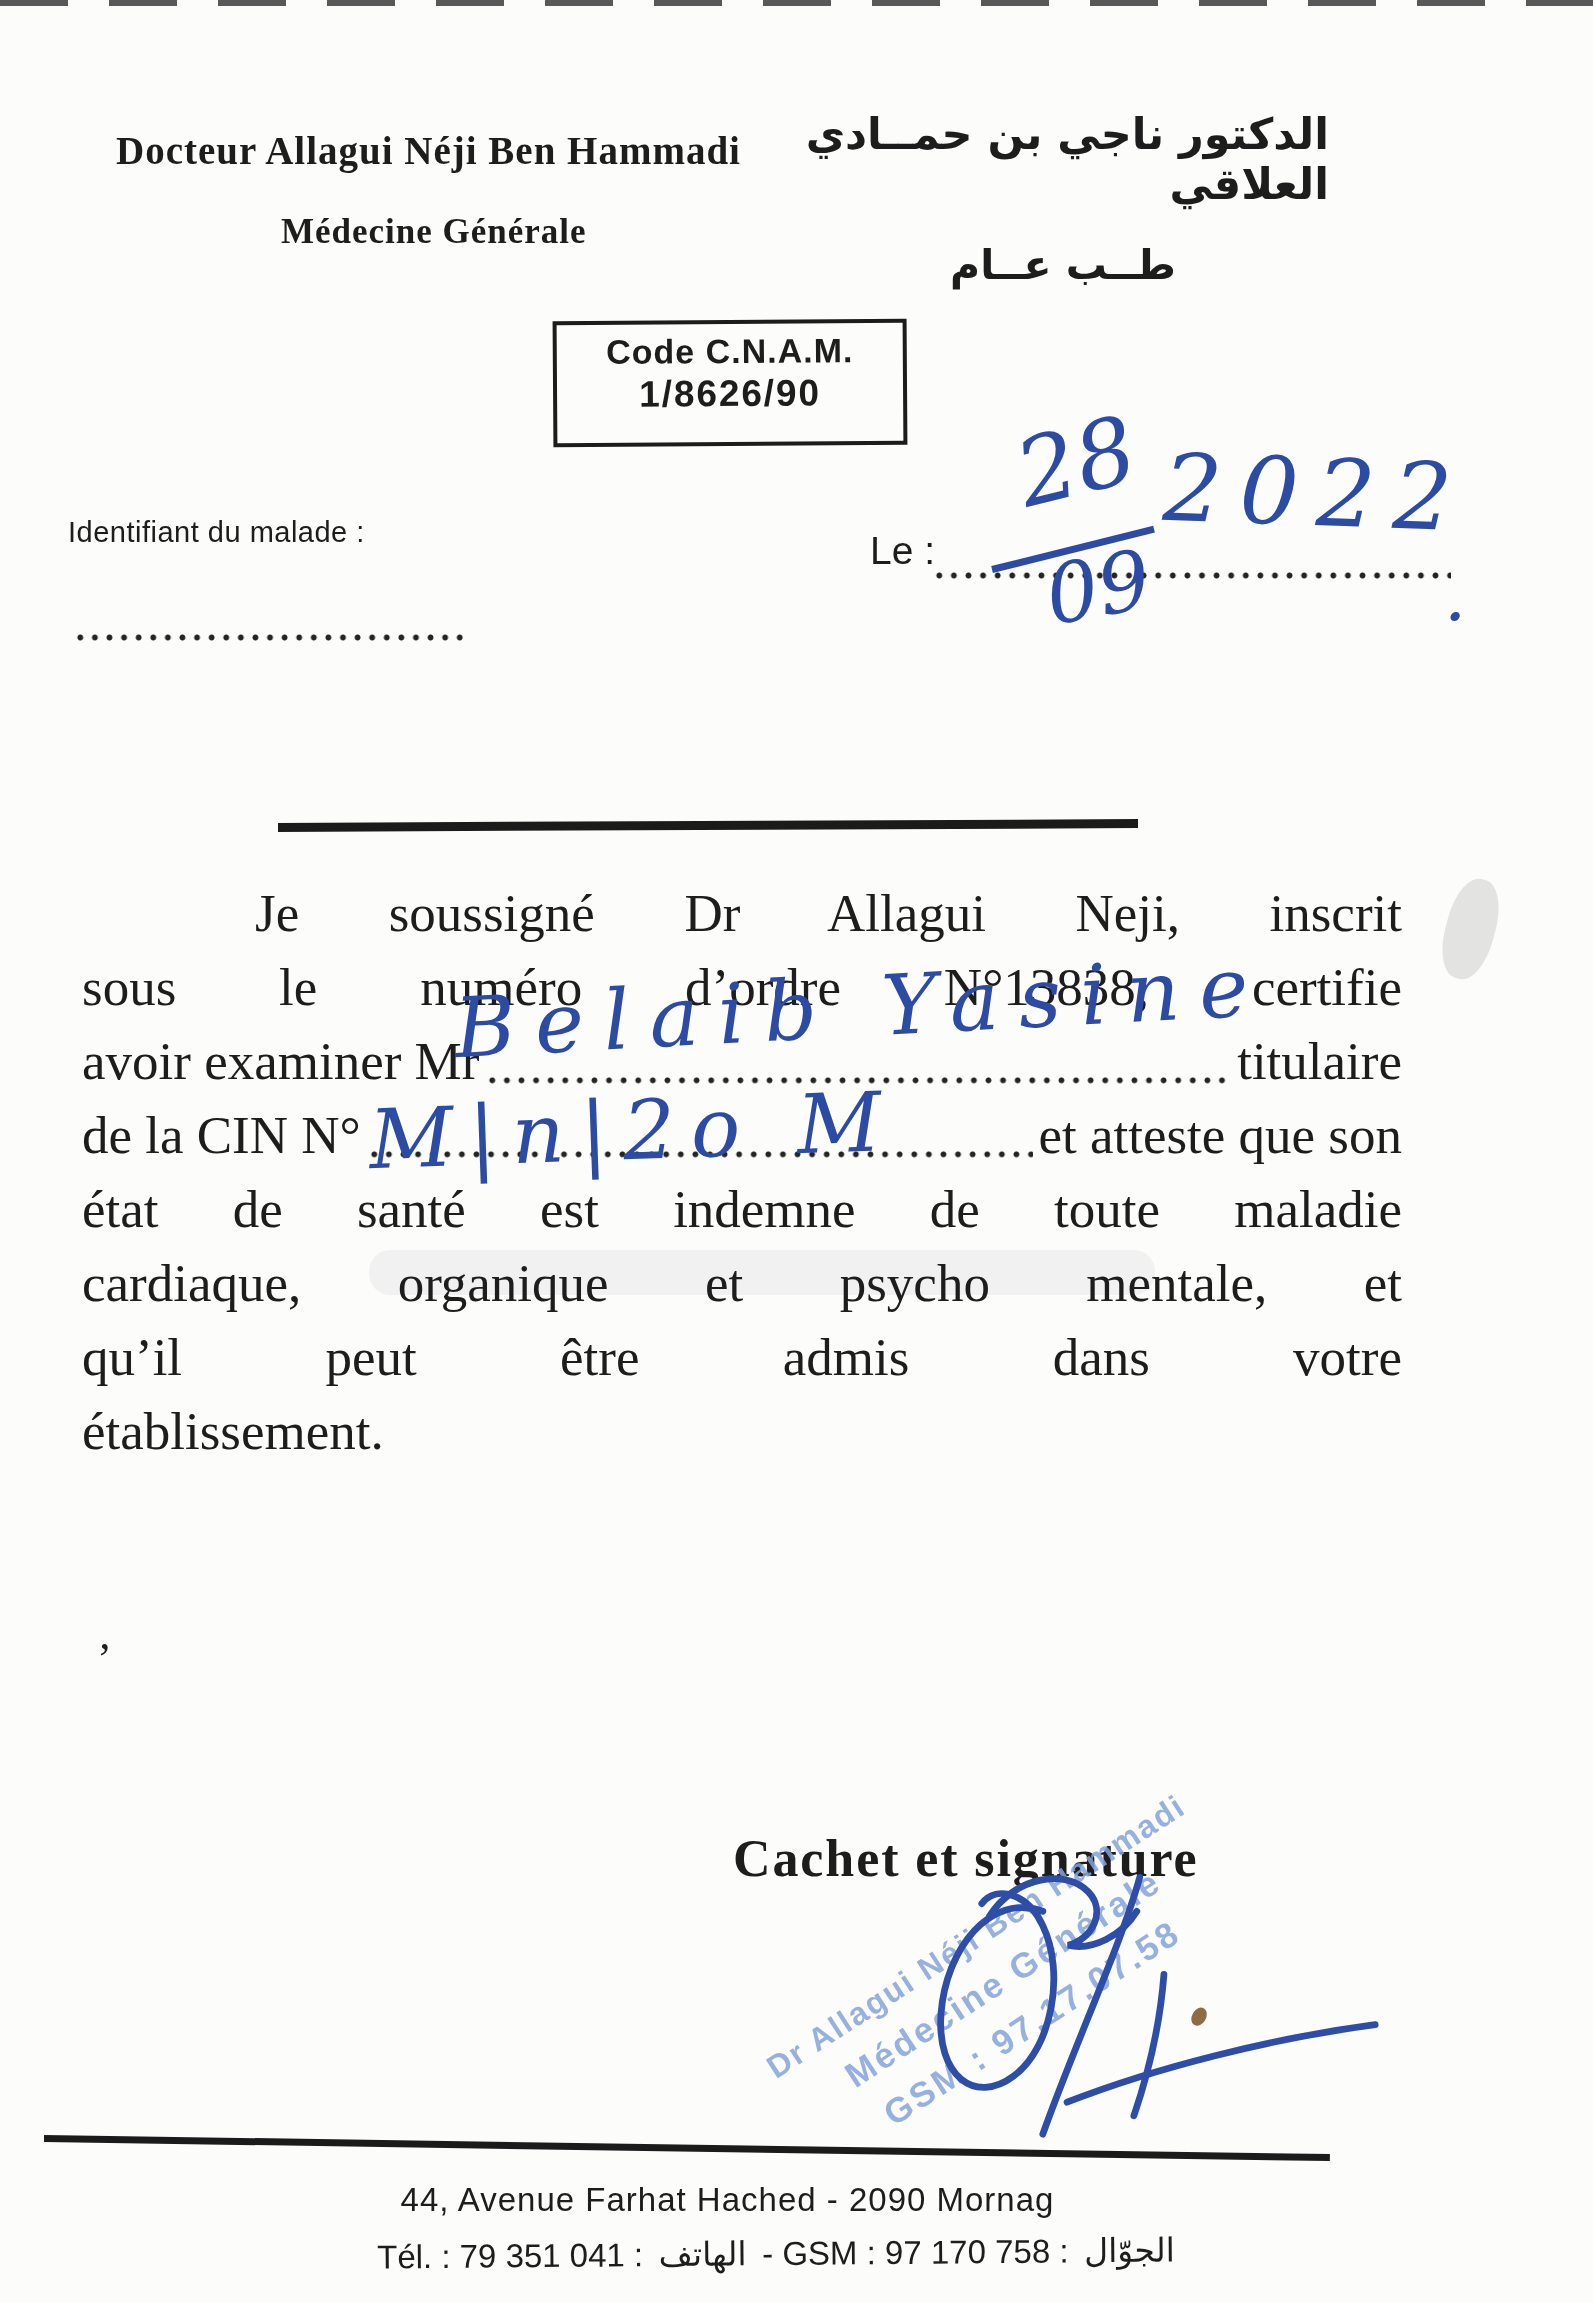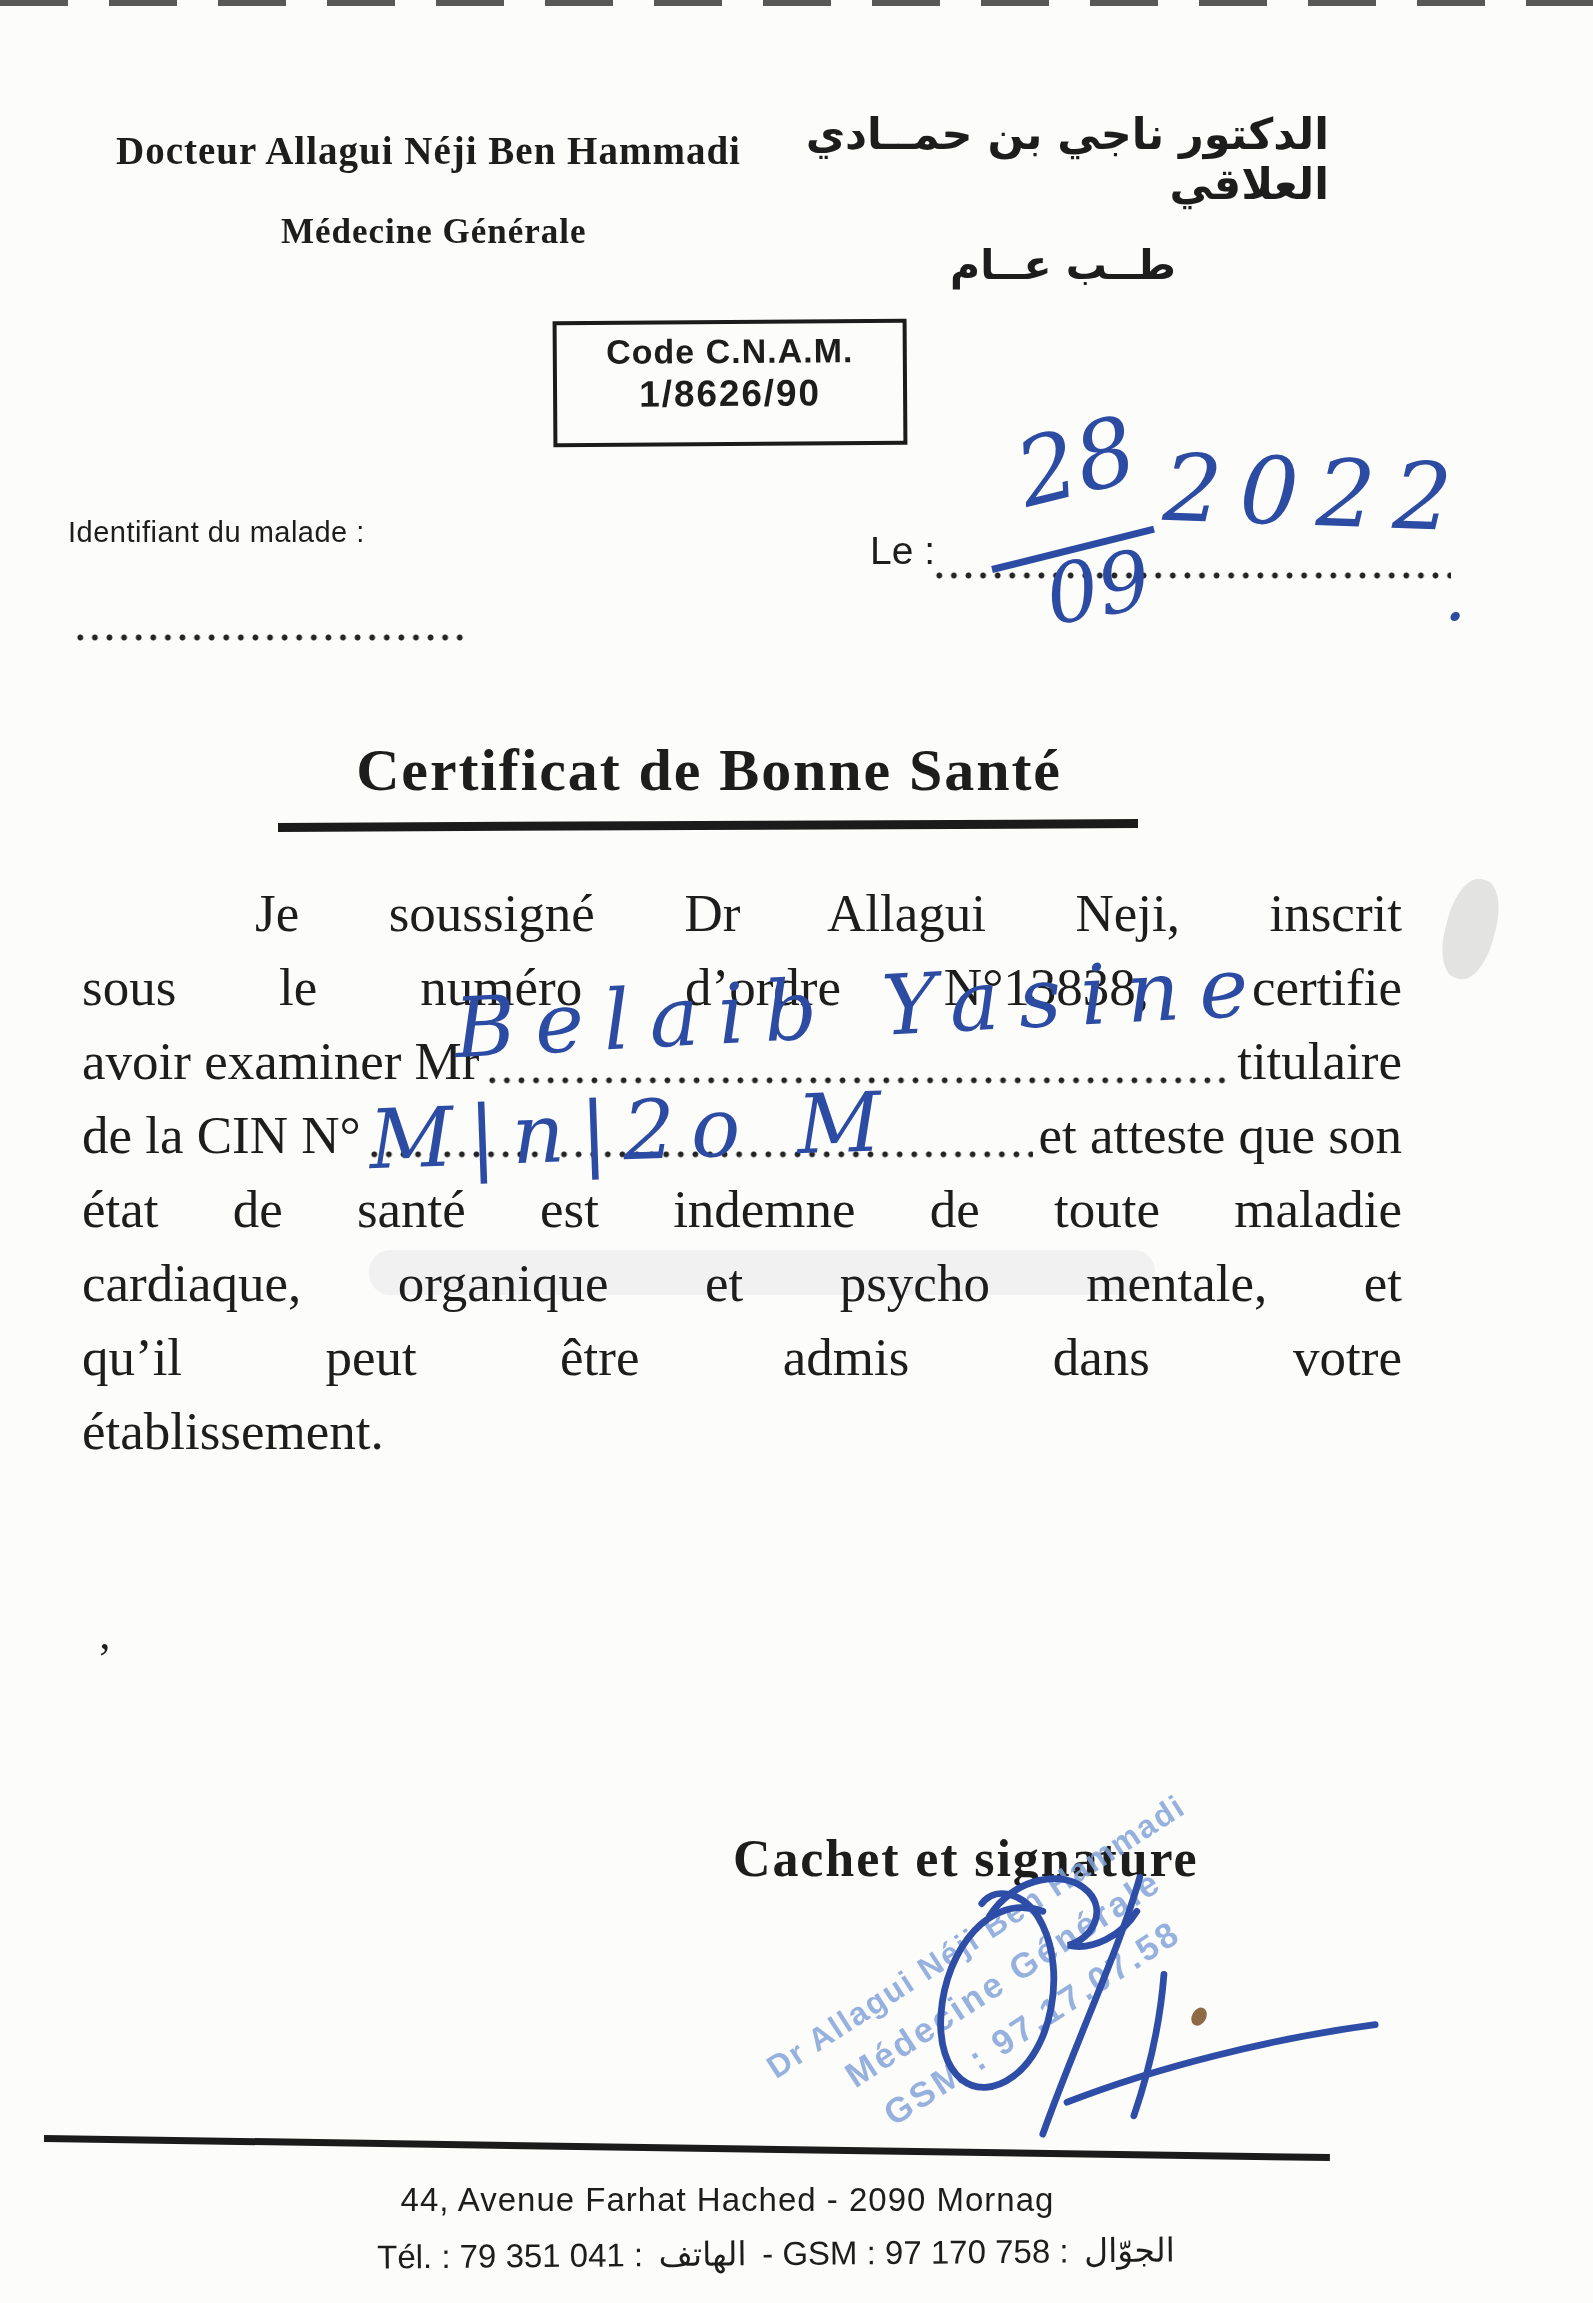--- a/index.html
+++ b/index.html
@@ -95,21 +95,20 @@
   <div class="abs pid-dots dotsline"></div>
   <div class="abs le-label sans">Le :</div>
   <div class="abs le-dots dotsline"></div>
 
   <div class="abs hand hd-day">28</div>
   <div class="abs hd-slash"></div>
   <div class="abs hand hd-month">09</div>
   <div class="abs hand hd-year">2022</div>
   <div class="abs hand hd-period">.</div>
 
-  <div class="abs title">Certificat de Bonne Santé</div>
   <div class="abs title-rule"></div>
 
   <div class="abs para">
     <div class="bline first">Je soussigné Dr Allagui Neji, inscrit</div>
     <div class="bline">sous le numéro d’ordre N°13838, certifie</div>
     <div class="bline bflex">
       <span>avoir examiner Mr</span>
       <span class="dotsline"></span>
       <span>titulaire</span>
     </div>

